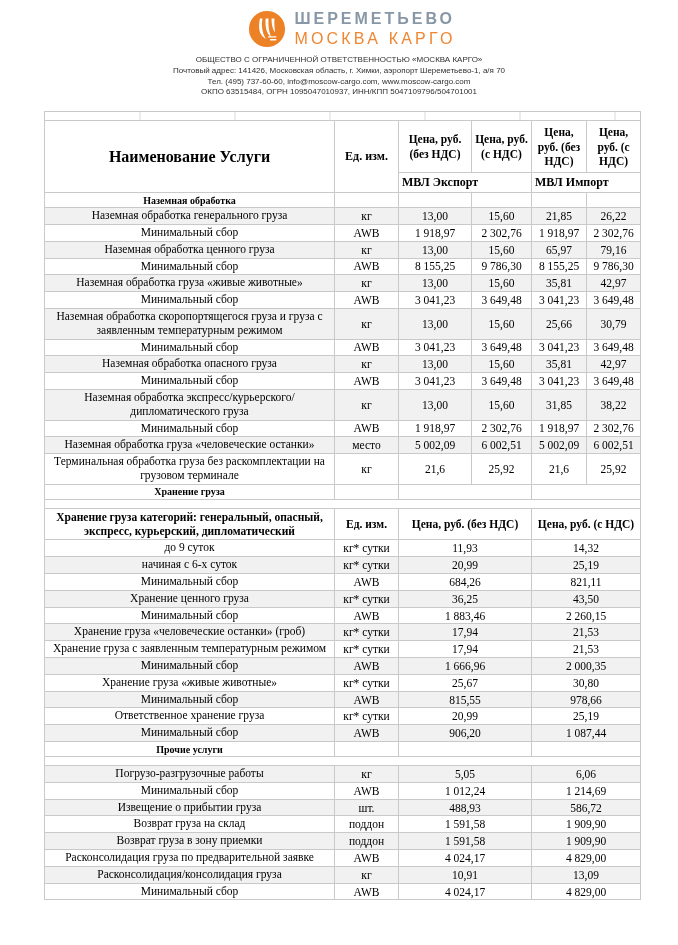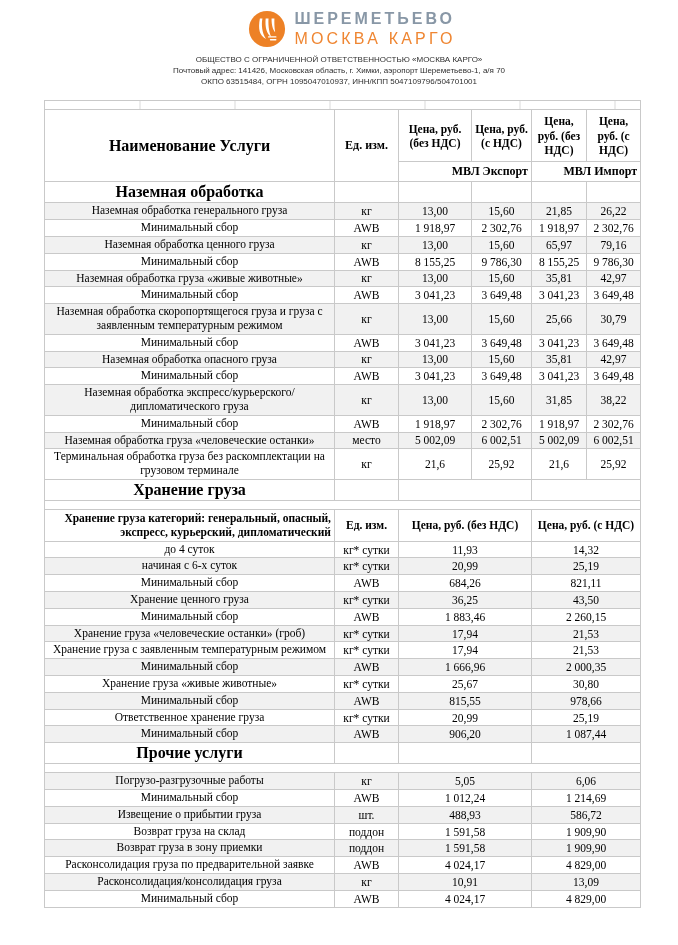--- a/index.html
+++ b/index.html
@@ -21,26 +21,26 @@
   table.price { border-collapse:collapse; table-layout:fixed; margin:13px 0 0 44px; width:596px;
                 font-family:"Liberation Serif", serif; font-size:11.5px; color:#000; }
   .price td, .price th { border:1px solid #c9c9c9; vertical-align:middle; padding:1px 3px; word-wrap:break-word; }
 
   .tick-cell { height:9px; padding:0; border-bottom:none; border-color:#d8d8d8;
                background:repeating-linear-gradient(90deg, transparent 0 94px, #d8d8d8 94px 95px); }
 
   .h-name  { font-weight:bold; font-size:16px; text-align:center; }
   .h-unit  { font-weight:bold; font-size:12px; text-align:center; }
   .h-price { font-weight:bold; font-size:11.5px; text-align:center; height:52px; line-height:1.25; }
-  .h-group { font-weight:bold; font-size:12px; text-align:right; height:20px; }
-
-  .sec-title { font-weight:bold; font-size:16px; text-align:center; height:15px; }
+  .h-group { font-weight:bold; font-size:12px; text-align:left; height:20px; }
+
+  .sec-title { font-weight:bold; font-size:10px; text-align:center; height:15px; }
   .spacer-cell { height:9px; padding:0; }
 
-  .sub-name { font-weight:bold; text-align:right; padding:3px 4px; line-height:1.25; }
+  .sub-name { font-weight:bold; text-align:center; padding:3px 4px; line-height:1.25; }
   .sub-unit { font-weight:bold; text-align:center; }
   .sub-price { font-weight:bold; text-align:center; line-height:1.25; }
 
   .c-name { text-align:center; padding:1px 4px; line-height:1.2; height:16px; }
   .c-unit { text-align:center; }
   .c-val  { text-align:center; }
   tr.shade td { background:#f1f1f1; }
 </style>
 </head>
 <body>
@@ -58,20 +58,21 @@
     </svg>
     <div class="logo-text">
       <div class="logo-title">ШЕРЕМЕТЬЕВО</div>
       <div class="logo-subtitle">МОСКВА КАРГО</div>
     </div>
   </div>
 
   <div class="company">
     <div>ОБЩЕСТВО С ОГРАНИЧЕННОЙ ОТВЕТСТВЕННОСТЬЮ «МОСКВА КАРГО»</div>
     <div>Почтовый адрес: 141426, Московская область, г. Химки, аэропорт Шереметьево-1, а/я 70</div>
+    <div>Тел. (495) 737-60-60, info@moscow-cargo.com, www.moscow-cargo.com</div>
     <div>ОКПО 63515484, ОГРН 1095047010937, ИНН/КПП 5047109796/504701001</div>
   </div>
 
   <table class="price" id="ptable">
       <colgroup>
         <col style="width: 290px;">
         <col style="width: 64px;">
         <col style="width: 73px;">
         <col style="width: 60px;">
         <col style="width: 55px;">
@@ -226,21 +227,21 @@
         <tr>
           <td class="spacer-cell" colspan="6"></td>
         </tr>
         <tr>
           <td class="sub-name">Хранение груза категорий: генеральный, опасный, экспресс, курьерский, дипломатический</td>
           <td class="sub-unit">Ед. изм.</td>
           <td class="sub-price" colspan="2">Цена, руб. (без НДС)</td>
           <td class="sub-price" colspan="2">Цена, руб. (с НДС)</td>
         </tr>
         <tr>
-          <td class="c-name">до 4 суток</td>
+          <td class="c-name">до 9 суток</td>
           <td class="c-unit">кг* сутки</td>
           <td class="c-val" colspan="2">11,93</td>
           <td class="c-val" colspan="2">14,32</td>
         </tr>
         <tr class="shade">
           <td class="c-name">начиная с 6-х суток</td>
           <td class="c-unit">кг* сутки</td>
           <td class="c-val" colspan="2">20,99</td>
           <td class="c-val" colspan="2">25,19</td>
         </tr>

